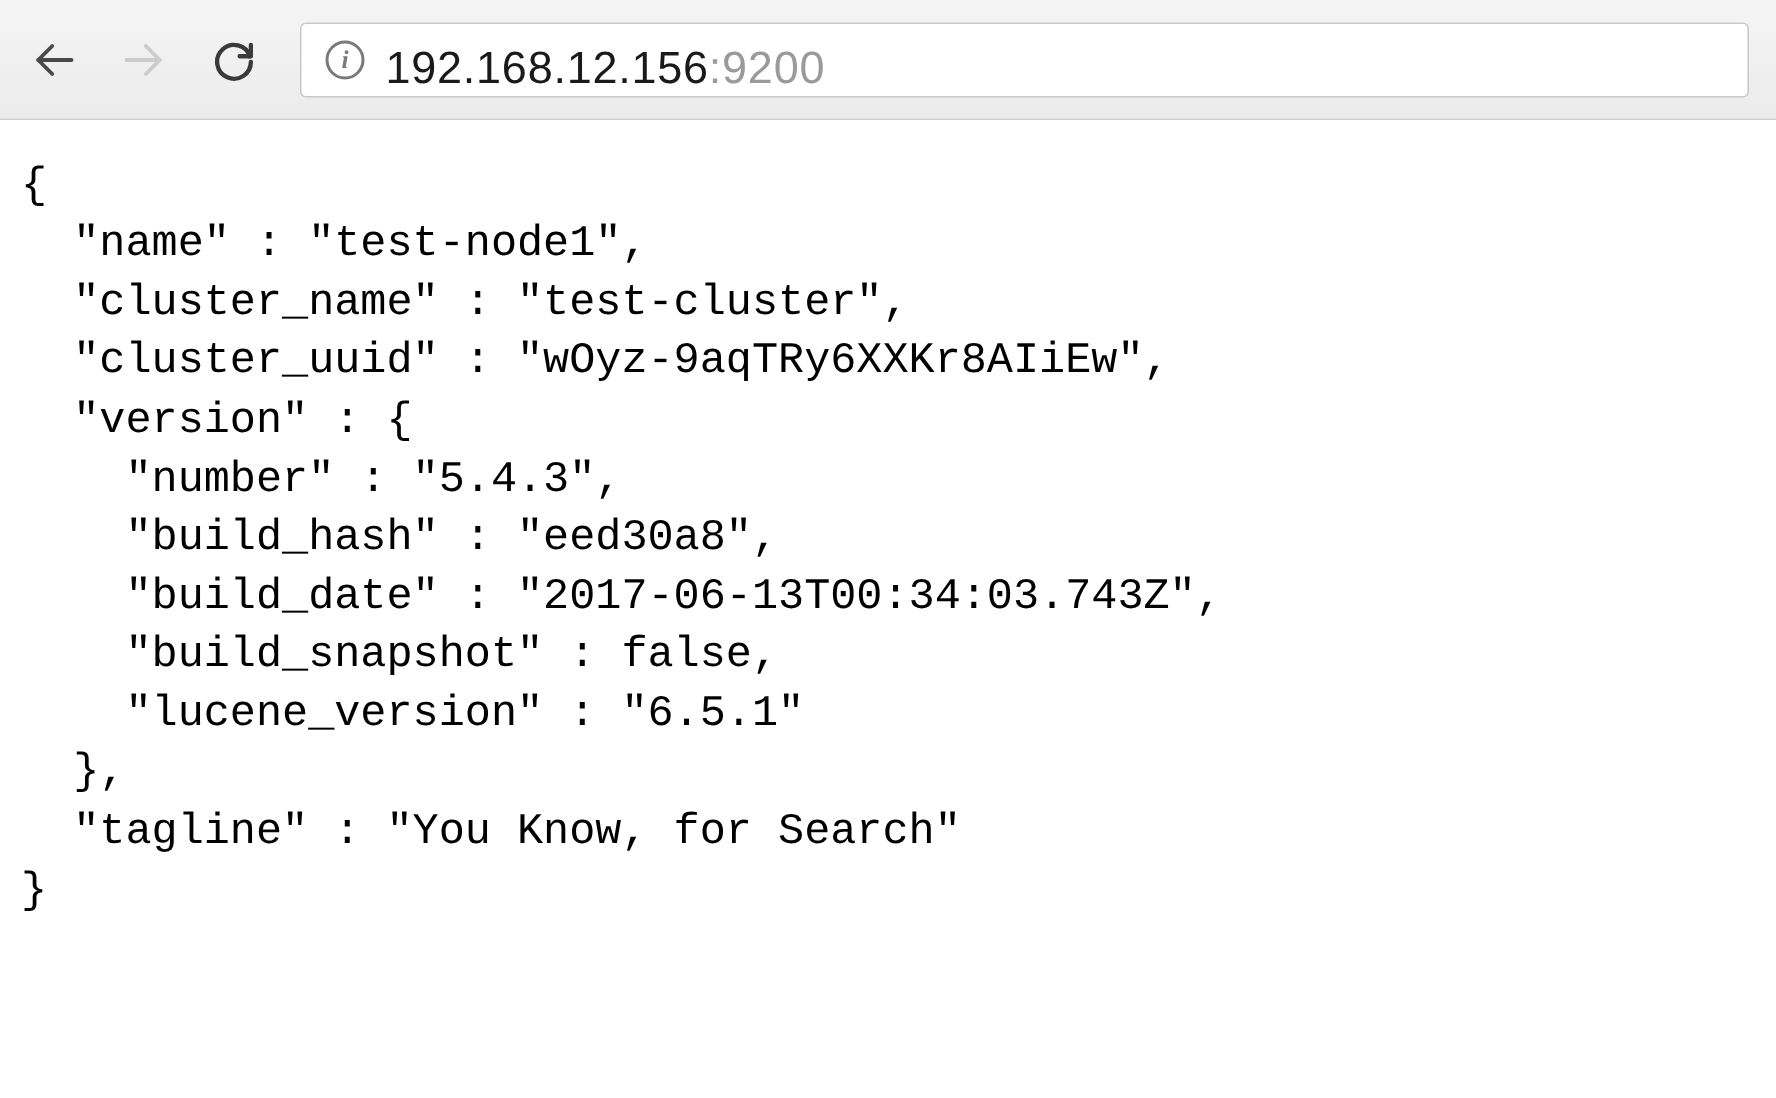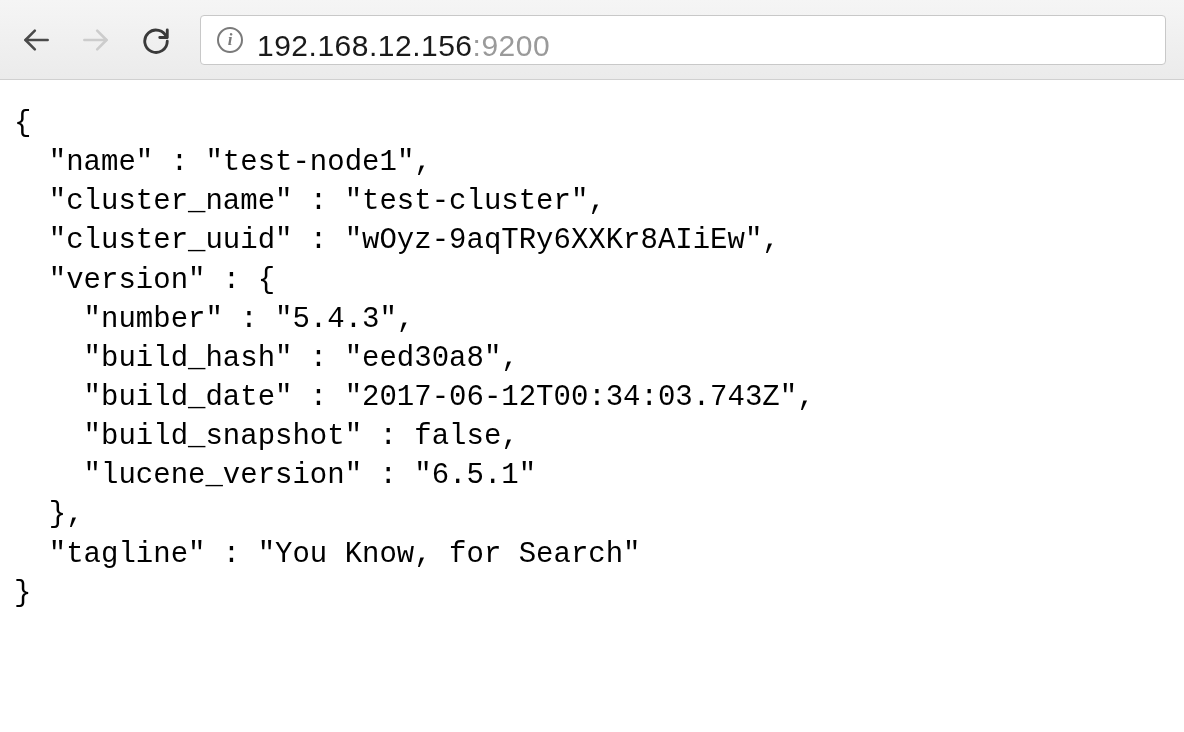--- a/index.html
+++ b/index.html
@@ -135,19 +135,19 @@
 </div>
 
 <div class="content">
 <pre class="json">{
   "name" : "<span>test-node1</span>",
   "cluster_name" : "<span>test-cluster</span>",
   "cluster_uuid" : "<span>wOyz-9aqTRy6XXKr8AIiEw</span>",
   "version" : {
     "number" : "<span>5.4.3</span>",
     "build_hash" : "<span>eed30a8</span>",
-    "build_date" : "<span>2017-06-12T00:34:03.743Z</span>",
+    "build_date" : "<span>2017-06-13T00:34:03.743Z</span>",
     "build_snapshot" : <span>false</span>,
     "lucene_version" : "<span>6.5.1</span>"
   },
   "tagline" : "<span>You Know, for Search</span>"
 }</pre>
 </div>
 
 </body></html>

